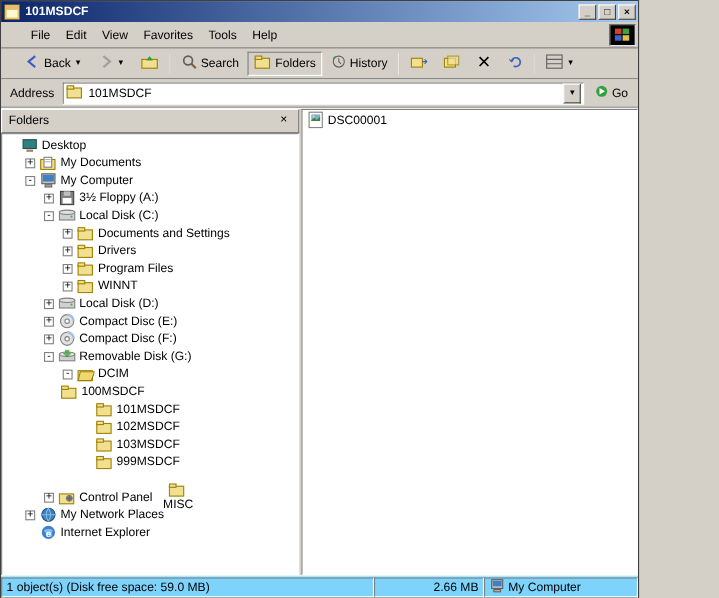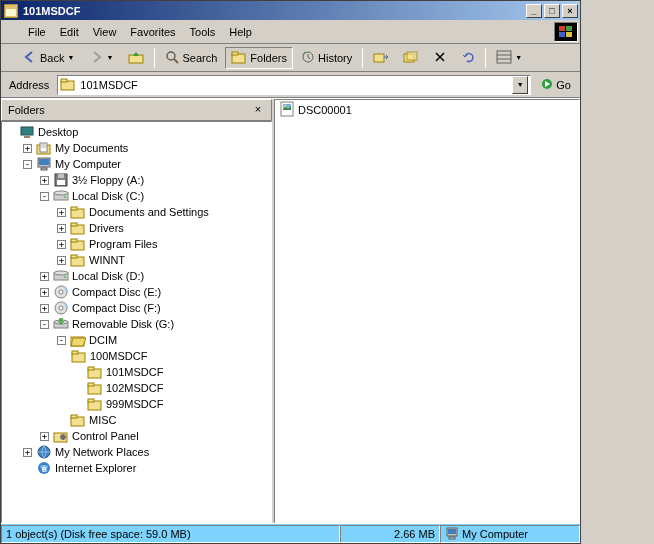--- a/index.html
+++ b/index.html
@@ -323,21 +323,21 @@
           <div class="tree-item" style="padding-left: 55px;">
             <span class="expander">-</span>
             <span class="tree-icon">
               <svg width="16" height="14">
                 <rect x="1" y="4" width="13" height="9" fill="#f0e8b0" stroke="#a08000"></rect>
                 <path d="M3 5 L16 5 L13 13 L1 13 Z" fill="#f0d870" stroke="#a08000"></path>
               </svg>
             </span>
             <span>DCIM</span>
           </div>
-          <div class="tree-item" style="padding-left: 56px; text-align: right;">
+          <div class="tree-item" style="padding-left: 40px; text-align: right;">
             <span class="no-expander"></span>
             <span class="tree-icon">
               <svg width="16" height="14">
                 <rect x="1" y="4" width="13" height="9" fill="#f0e090" stroke="#a08000"></rect>
                 <rect x="1" y="2" width="6" height="3" fill="#f0e090" stroke="#a08000"></rect>
               </svg>
             </span>
             <span>100MSDCF</span>
           </div>
           <div class="tree-item" style="padding-left: 72px;">
@@ -361,23 +361,33 @@
             <span>102MSDCF</span>
           </div>
           <div class="tree-item" style="padding-left: 72px;">
             <span class="no-expander"></span>
             <span class="tree-icon">
               <svg width="16" height="14">
                 <rect x="1" y="4" width="13" height="9" fill="#f0e090" stroke="#a08000"></rect>
                 <rect x="1" y="2" width="6" height="3" fill="#f0e090" stroke="#a08000"></rect>
               </svg>
             </span>
+            <span>103MSDCF</span>
+          </div>
+          <div class="tree-item" style="padding-left: 72px;">
+            <span class="no-expander"></span>
+            <span class="tree-icon">
+              <svg width="16" height="14">
+                <rect x="1" y="4" width="13" height="9" fill="#f0e090" stroke="#a08000"></rect>
+                <rect x="1" y="2" width="6" height="3" fill="#f0e090" stroke="#a08000"></rect>
+              </svg>
+            </span>
             <span>999MSDCF</span>
           </div>
-          <div class="tree-item" style="padding-left: 55px;">
+          <div class="tree-item" style="padding-left: 55px; flex-direction: column;">
             <span class="no-expander"></span>
             <span class="tree-icon">
               <svg width="16" height="14">
                 <rect x="1" y="4" width="13" height="9" fill="#f0e090" stroke="#a08000"></rect>
                 <rect x="1" y="2" width="6" height="3" fill="#f0e090" stroke="#a08000"></rect>
               </svg>
             </span>
             <span>MISC</span>
           </div>
           <div class="tree-item" style="padding-left: 38px;">

